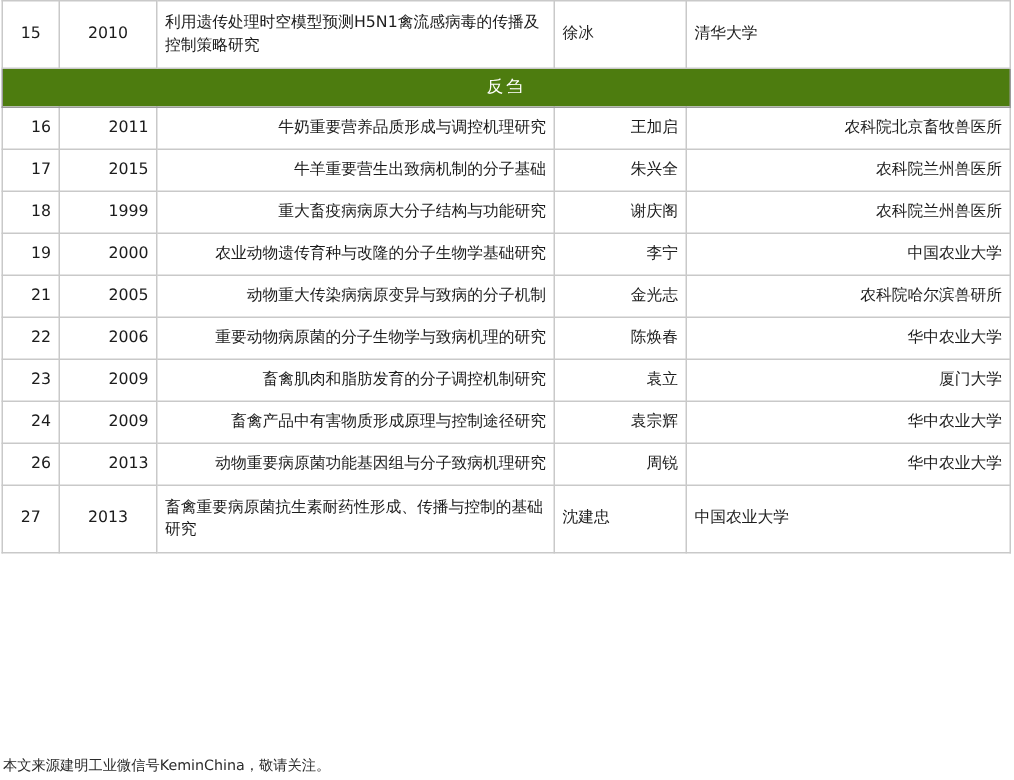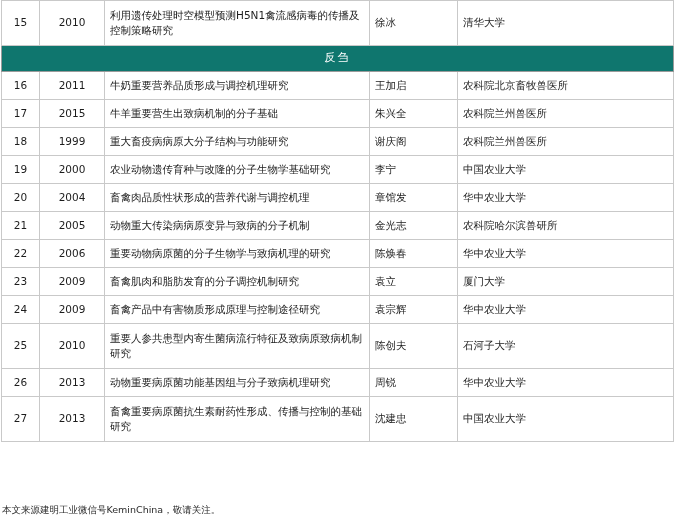--- a/index.html
+++ b/index.html
@@ -51,30 +51,30 @@
   }
   td.person {
     text-align: left;
     padding-left: 9px;
   }
   td.inst {
     text-align: left;
     padding-left: 9px;
   }
   tr.section-row td {
-    background: #0f766e;
+    background: #4d7c0f;
     color: #ffffff;
     text-align: center;
     font-size: 11px;
     letter-spacing: 2px;
     padding: 4px 0 5px 0;
     border: 1px solid #9b9b9b;
   }
   tr.tall td { height: 36px; }
-  tr.std td  { height: 19px; }
+  tr.std td  { height: 19px; text-align: right; }
 
   .footnote {
     position: absolute;
     left: 2px;
     bottom: 3px;
     font-size: 9.5px;
     color: #2a2a2a;
     white-space: nowrap;
     text-align: right;
   }
@@ -132,27 +132,20 @@
       </tr>
 
       <tr class="std">
         <td class="no">19</td>
         <td class="year">2000</td>
         <td class="title">农业动物遗传育种与改隆的分子生物学基础研究</td>
         <td class="person">李宁</td>
         <td class="inst">中国农业大学</td>
       </tr>
 
-      <tr class="std">
-        <td class="no">20</td>
-        <td class="year">2004</td>
-        <td class="title">畜禽肉品质性状形成的营养代谢与调控机理</td>
-        <td class="person">章馆发</td>
-        <td class="inst">华中农业大学</td>
-      </tr>
 
       <tr class="std">
         <td class="no">21</td>
         <td class="year">2005</td>
         <td class="title">动物重大传染病病原变异与致病的分子机制</td>
         <td class="person">金光志</td>
         <td class="inst">农科院哈尔滨兽研所</td>
       </tr>
 
       <tr class="std">
@@ -172,27 +165,20 @@
       </tr>
 
       <tr class="std">
         <td class="no">24</td>
         <td class="year">2009</td>
         <td class="title">畜禽产品中有害物质形成原理与控制途径研究</td>
         <td class="person">袁宗辉</td>
         <td class="inst">华中农业大学</td>
       </tr>
 
-      <tr class="tall">
-        <td class="no">25</td>
-        <td class="year">2010</td>
-        <td class="title">重要人参共患型内寄生菌病流行特征及致病原致病机制研究</td>
-        <td class="person">陈创夫</td>
-        <td class="inst">石河子大学</td>
-      </tr>
 
       <tr class="std">
         <td class="no">26</td>
         <td class="year">2013</td>
         <td class="title">动物重要病原菌功能基因组与分子致病机理研究</td>
         <td class="person">周锐</td>
         <td class="inst">华中农业大学</td>
       </tr>
 
       <tr class="tall">

